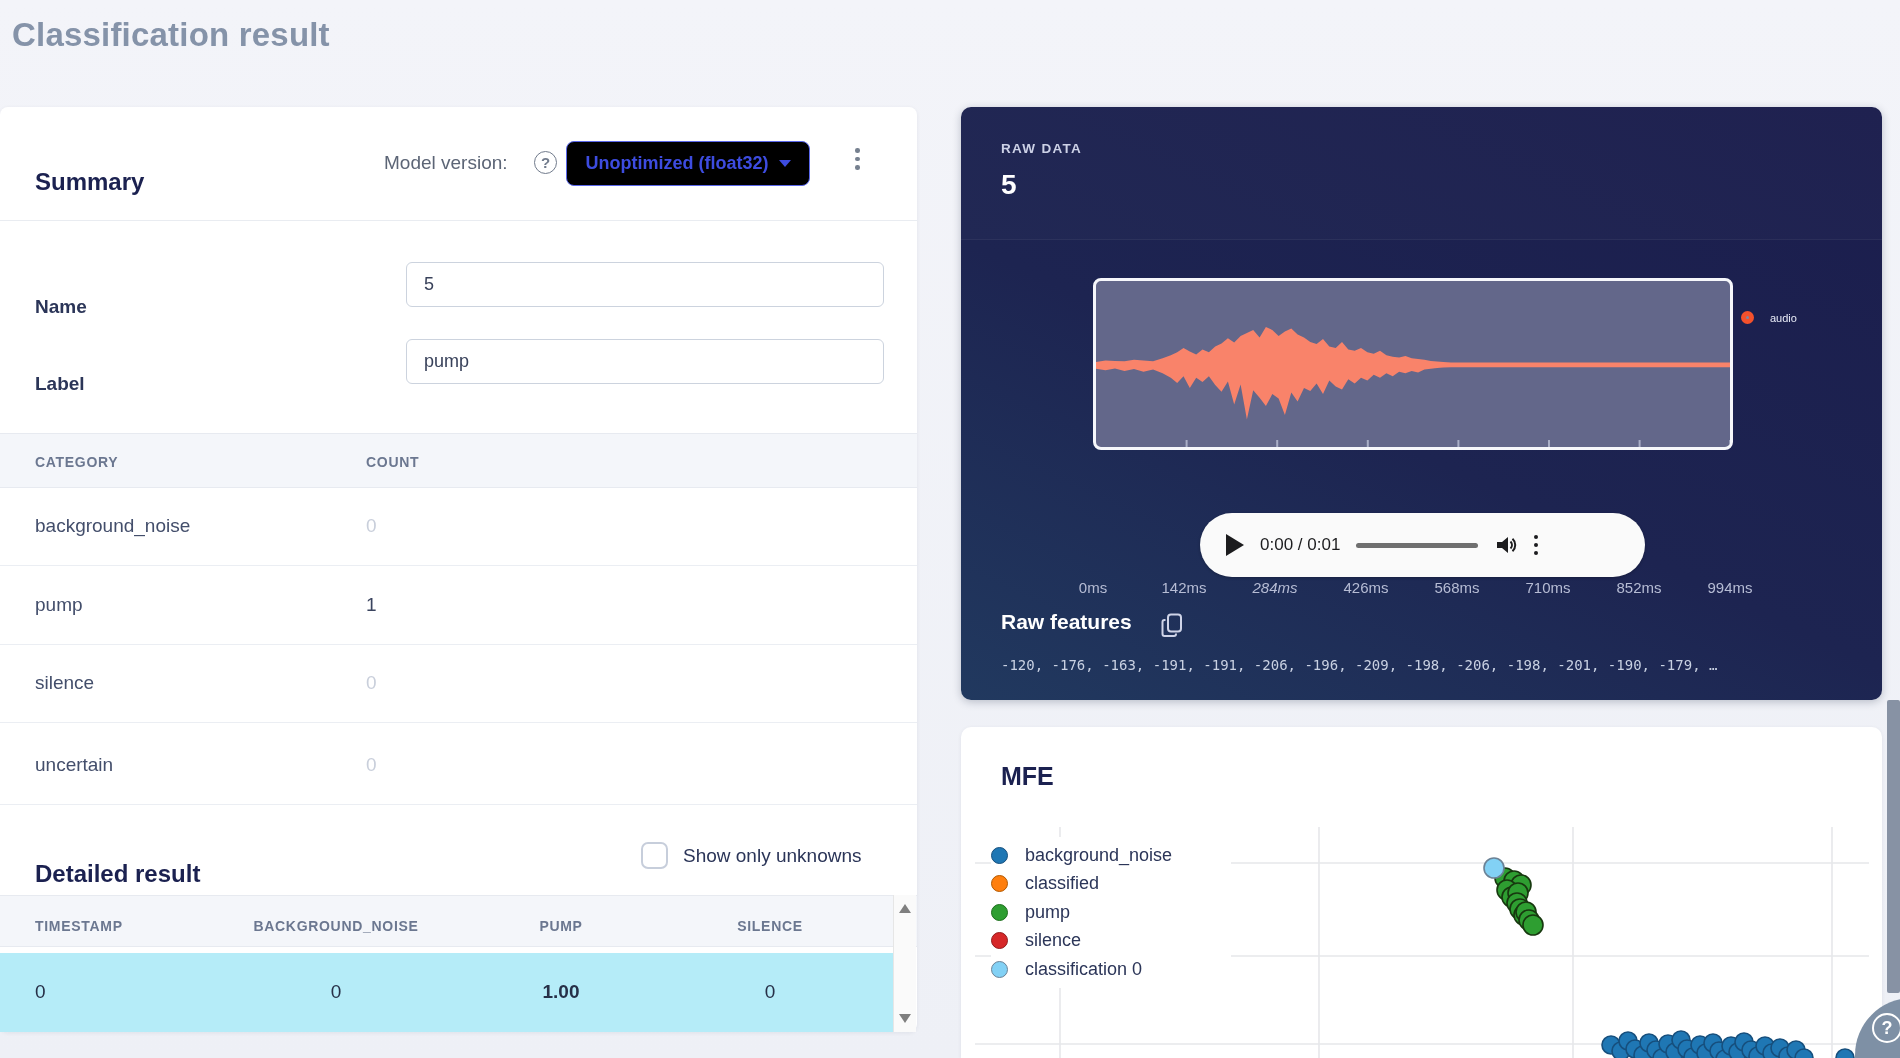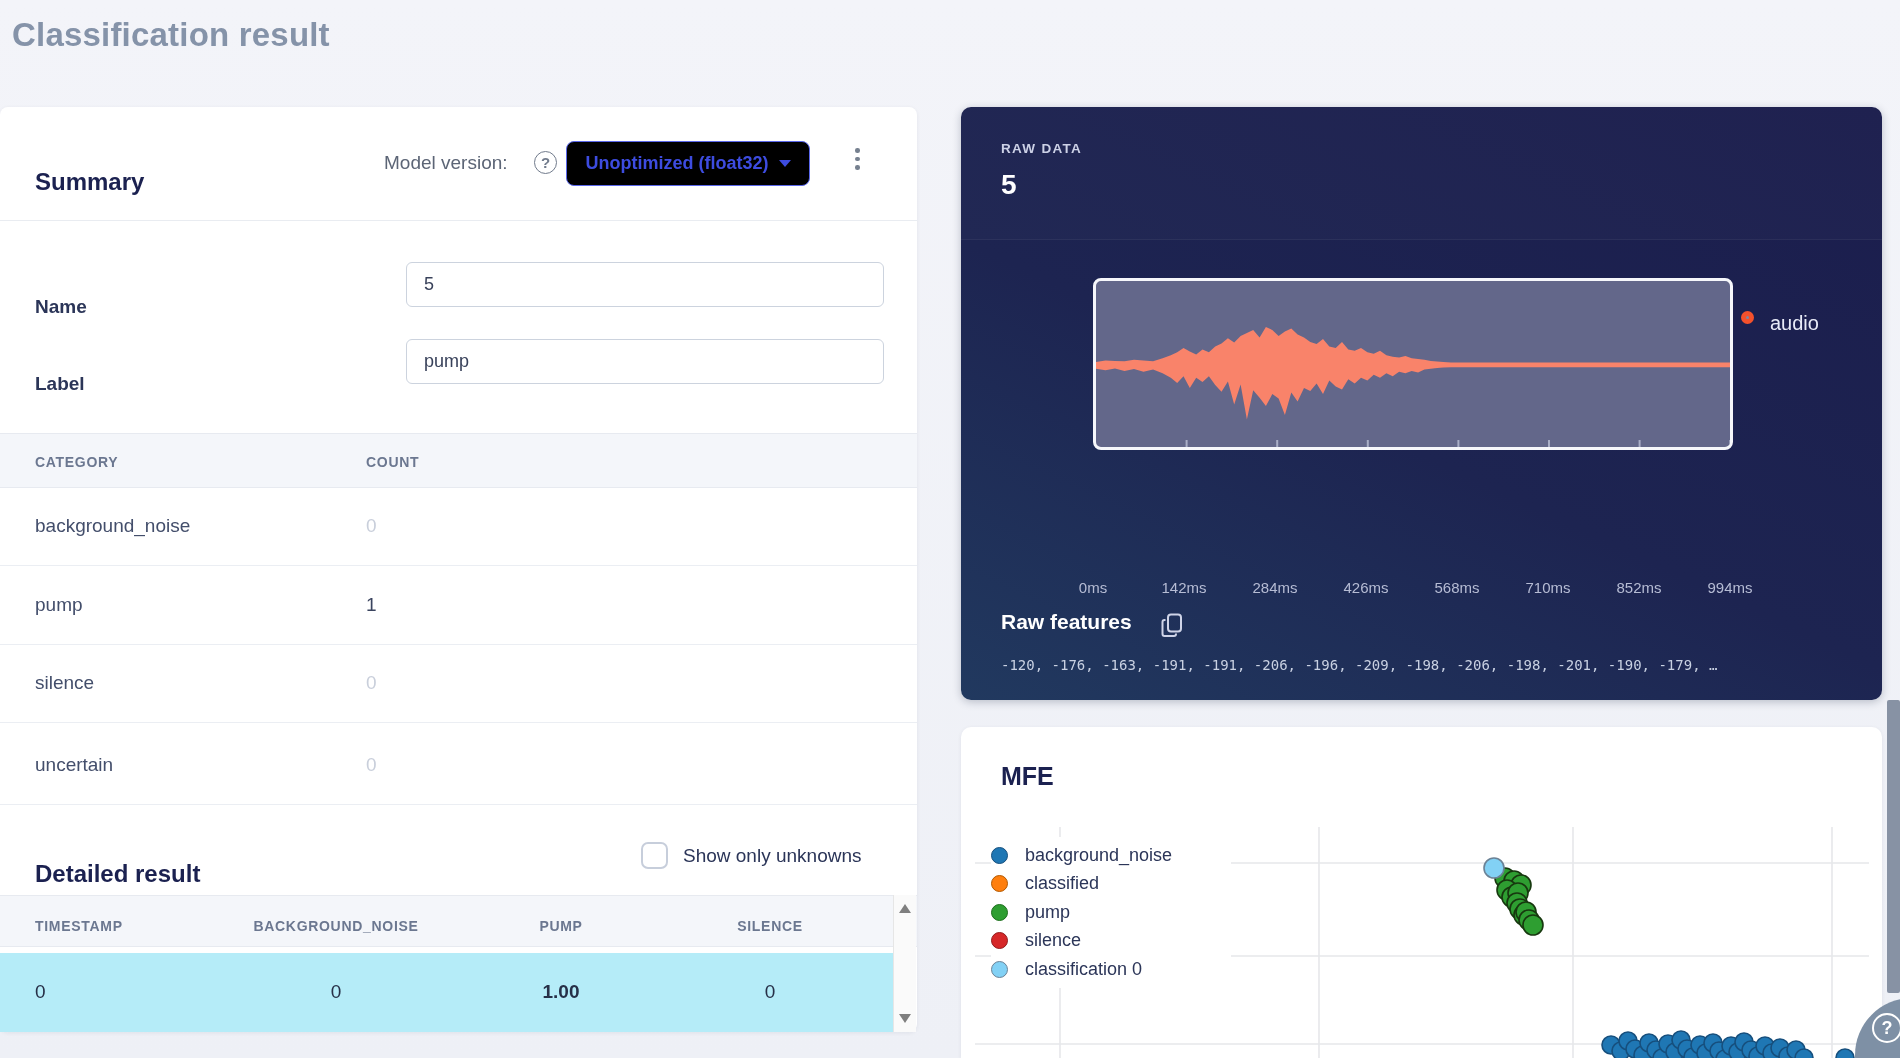--- a/index.html
+++ b/index.html
@@ -64,21 +64,21 @@
 
   
   #raw-header-band { left:0; top:0; width:921px; height:133px; background:rgba(255,255,255,0.018); border-bottom:1px solid rgba(255,255,255,0.05); }
   #raw-label { left:40px; top:34px; font-size:13.5px; font-weight:700; letter-spacing:1.3px; color:#ccd1e6; }
   #raw-name { left:40px; top:62px; font-size:28px; font-weight:700; color:#ffffff; }
 
   #wave-plot { left:132px; top:171px; width:640px; height:172px; background:#63678a; border:3px solid #f6f7fb; border-radius:8px; overflow:hidden; }
   .xlabel { position:absolute; width:90px; text-align:center; font-size:15px; color:#b6bcd4; top:472px; }
 
   #audio-legend-dot { left:1741px; top:311px; width:13px; height:13px; border-radius:50%; background:#7e87a3; border:5px solid #f4512c; }
-  #audio-legend-label { left:1770px; top:312px; font-size:20px; color:#e8ebf7; }
+  #audio-legend-label { left:1770px; top:312px; font-size:11px; color:#e8ebf7; }
 
   #audio-player { left:239px; top:406px; width:445px; height:64px; border-radius:32px; background:#fafafa;
                   display:flex; align-items:center; padding:0 26px; gap:16px; box-shadow:0 1px 3px rgba(0,0,0,0.25); }
   .play-btn { width:0; height:0; border-top:11px solid transparent; border-bottom:11px solid transparent; border-left:18px solid #1c1c1e; cursor:pointer; }
   .player-time { font-size:17px; color:#1d1d1f; white-space:nowrap; }
   .progress-track { width:122px; height:5px; border-radius:3px; background:#6f6f6f; cursor:pointer; }
   .player-kebab i { background:#1c1c1e; width:4px; height:4px; }
 
   #raw-features-title { left:40px; top:503px; font-size:21px; font-weight:700; color:#ffffff; }
   #copy-icon { left:200px; top:506px; cursor:pointer; }
@@ -185,28 +185,43 @@
         <line x1="362.4" x2="362.4" y1="159" y2="166" stroke="#a9aec6" stroke-width="2"></line>
         <line x1="453" x2="453" y1="159" y2="166" stroke="#a9aec6" stroke-width="2"></line>
         <line x1="543.5999999999999" x2="543.5999999999999" y1="159" y2="166" stroke="#a9aec6" stroke-width="2"></line>
         <line x1="634.1999999999999" x2="634.1999999999999" y1="159" y2="166" stroke="#a9aec6" stroke-width="2"></line>
       </svg>
   </div>
   <div id="wave-ylabels"></div>
   <div id="wave-xlabels">
       <span class="xlabel" style="left: 87px; position: absolute; top: 472px;">0ms</span>
       <span class="xlabel" style="left: 178px; position: absolute; top: 472px;">142ms</span>
-      <span class="xlabel" style="left: 269px; position: absolute; top: 472px;">284ms</span>
+      <span class="xlabel" style="left: 269px; position: absolute; top: 472px; font-style: italic;">284ms</span>
       <span class="xlabel" style="left: 360px; position: absolute; top: 472px;">426ms</span>
       <span class="xlabel" style="left: 451px; position: absolute; top: 472px;">568ms</span>
       <span class="xlabel" style="left: 542px; position: absolute; top: 472px;">710ms</span>
       <span class="xlabel" style="left: 633px; position: absolute; top: 472px;">852ms</span>
       <span class="xlabel" style="left: 724px; position: absolute; top: 472px;">994ms</span>
     </div>
 
+  <div class="abs" id="audio-player">
+    <div class="play-btn"></div>
+    <div class="player-time">0:00 / 0:01</div>
+    <div class="progress-track"></div>
+    <svg width="24" height="24" viewBox="0 0 24 24">
+      <path d="M3 9 L8 9 L14 4 V20 L8 15 H3 Z" fill="#1c1c1e"></path>
+      <path d="M16.5 8.5 A5 5 0 0 1 16.5 15.5" stroke="#1c1c1e" stroke-width="2" fill="none"></path>
+      <path d="M18.5 5.8 A8.4 8.4 0 0 1 18.5 18.2" stroke="#1c1c1e" stroke-width="2" fill="none"></path>
+    </svg>
+    <div class="kebab player-kebab">
+        <i></i>
+        <i></i>
+        <i></i>
+      </div>
+  </div>
 
   <div class="abs" id="raw-features-title">Raw features</div>
   <svg class="abs" id="copy-icon" width="24" height="26" viewBox="0 0 24 26">
     <rect x="7" y="1.5" width="13" height="17" rx="3" fill="none" stroke="#cfd4e8" stroke-width="2"></rect>
     <path d="M4.5 7 H3.5 A2 2 0 0 0 1.5 9 V21 A2 2 0 0 0 3.5 23 H13 A2 2 0 0 0 15 21 V20.5" fill="none" stroke="#cfd4e8" stroke-width="2"></path>
   </svg>
   <div class="abs" id="raw-features-text">-120, -176, -163, -191, -191, -206, -196, -209, -198, -206, -198, -201, -190, -179, …</div>
 </div>
 <div class="abs" id="audio-legend-dot"></div>
 <div class="abs" id="audio-legend-label">audio</div>

